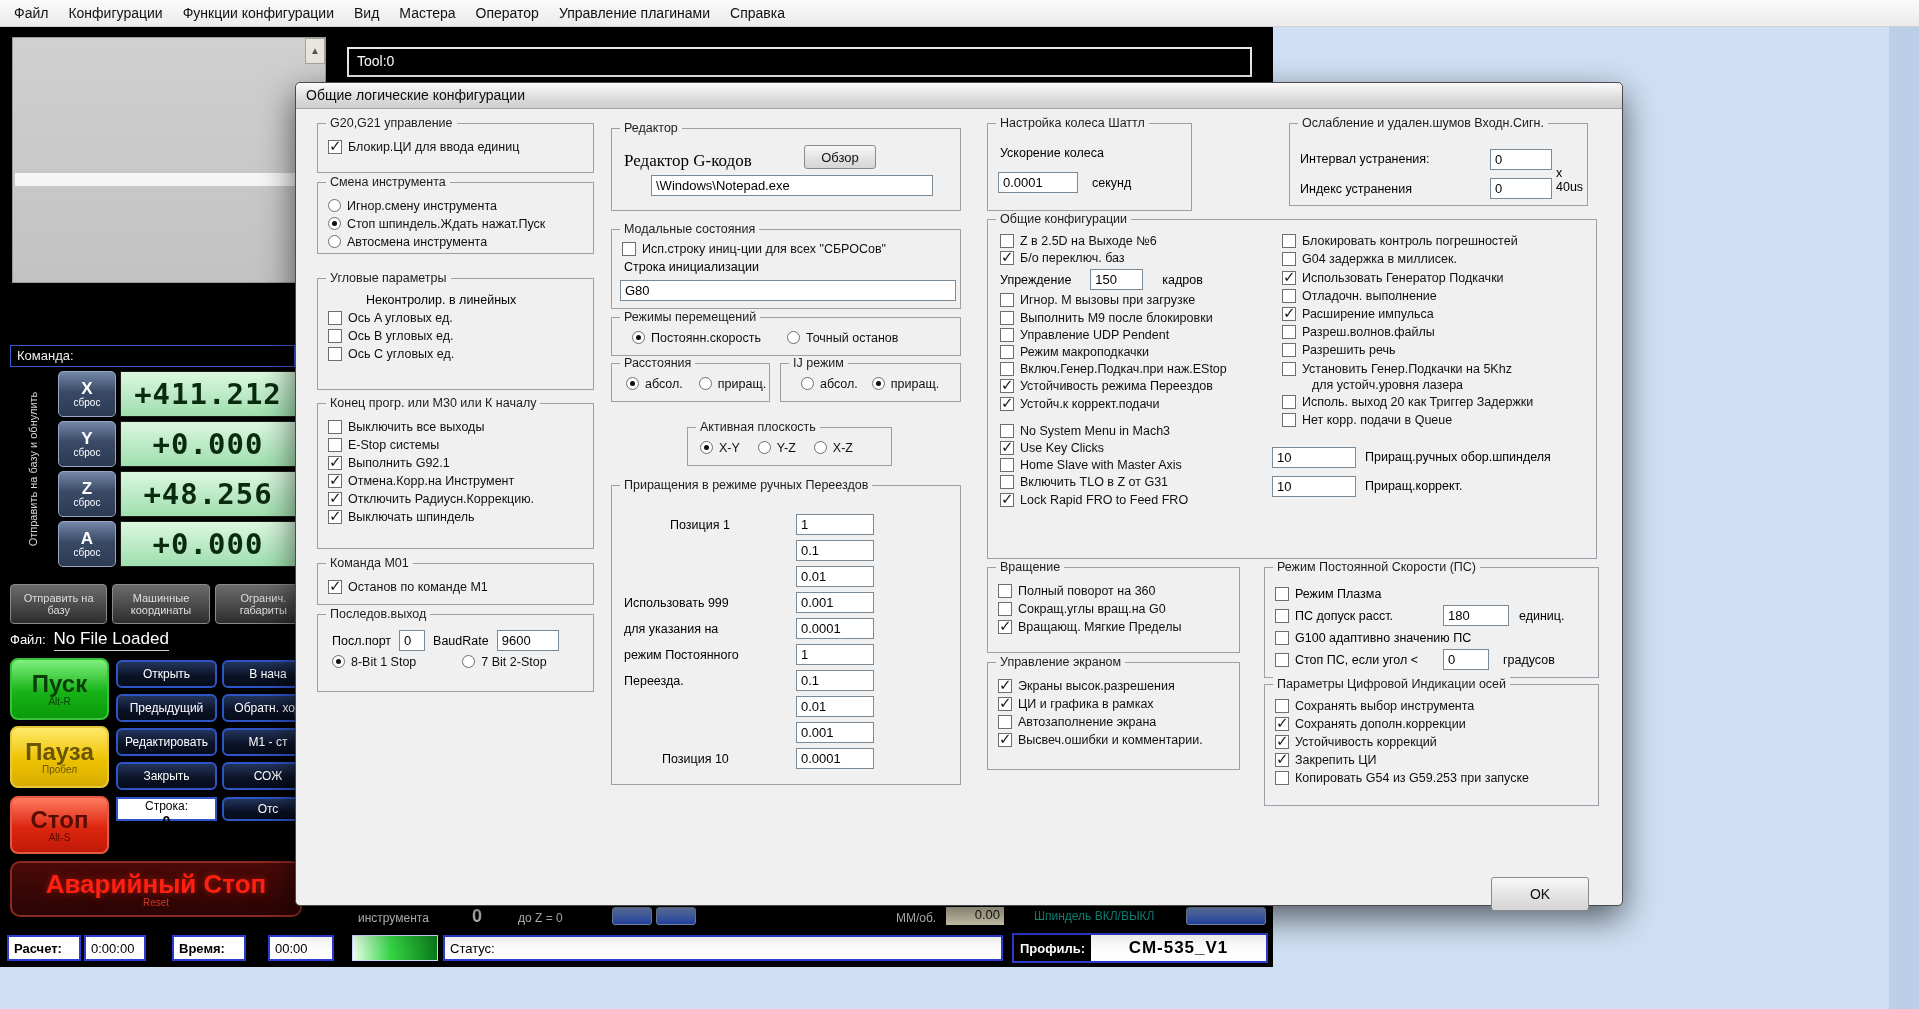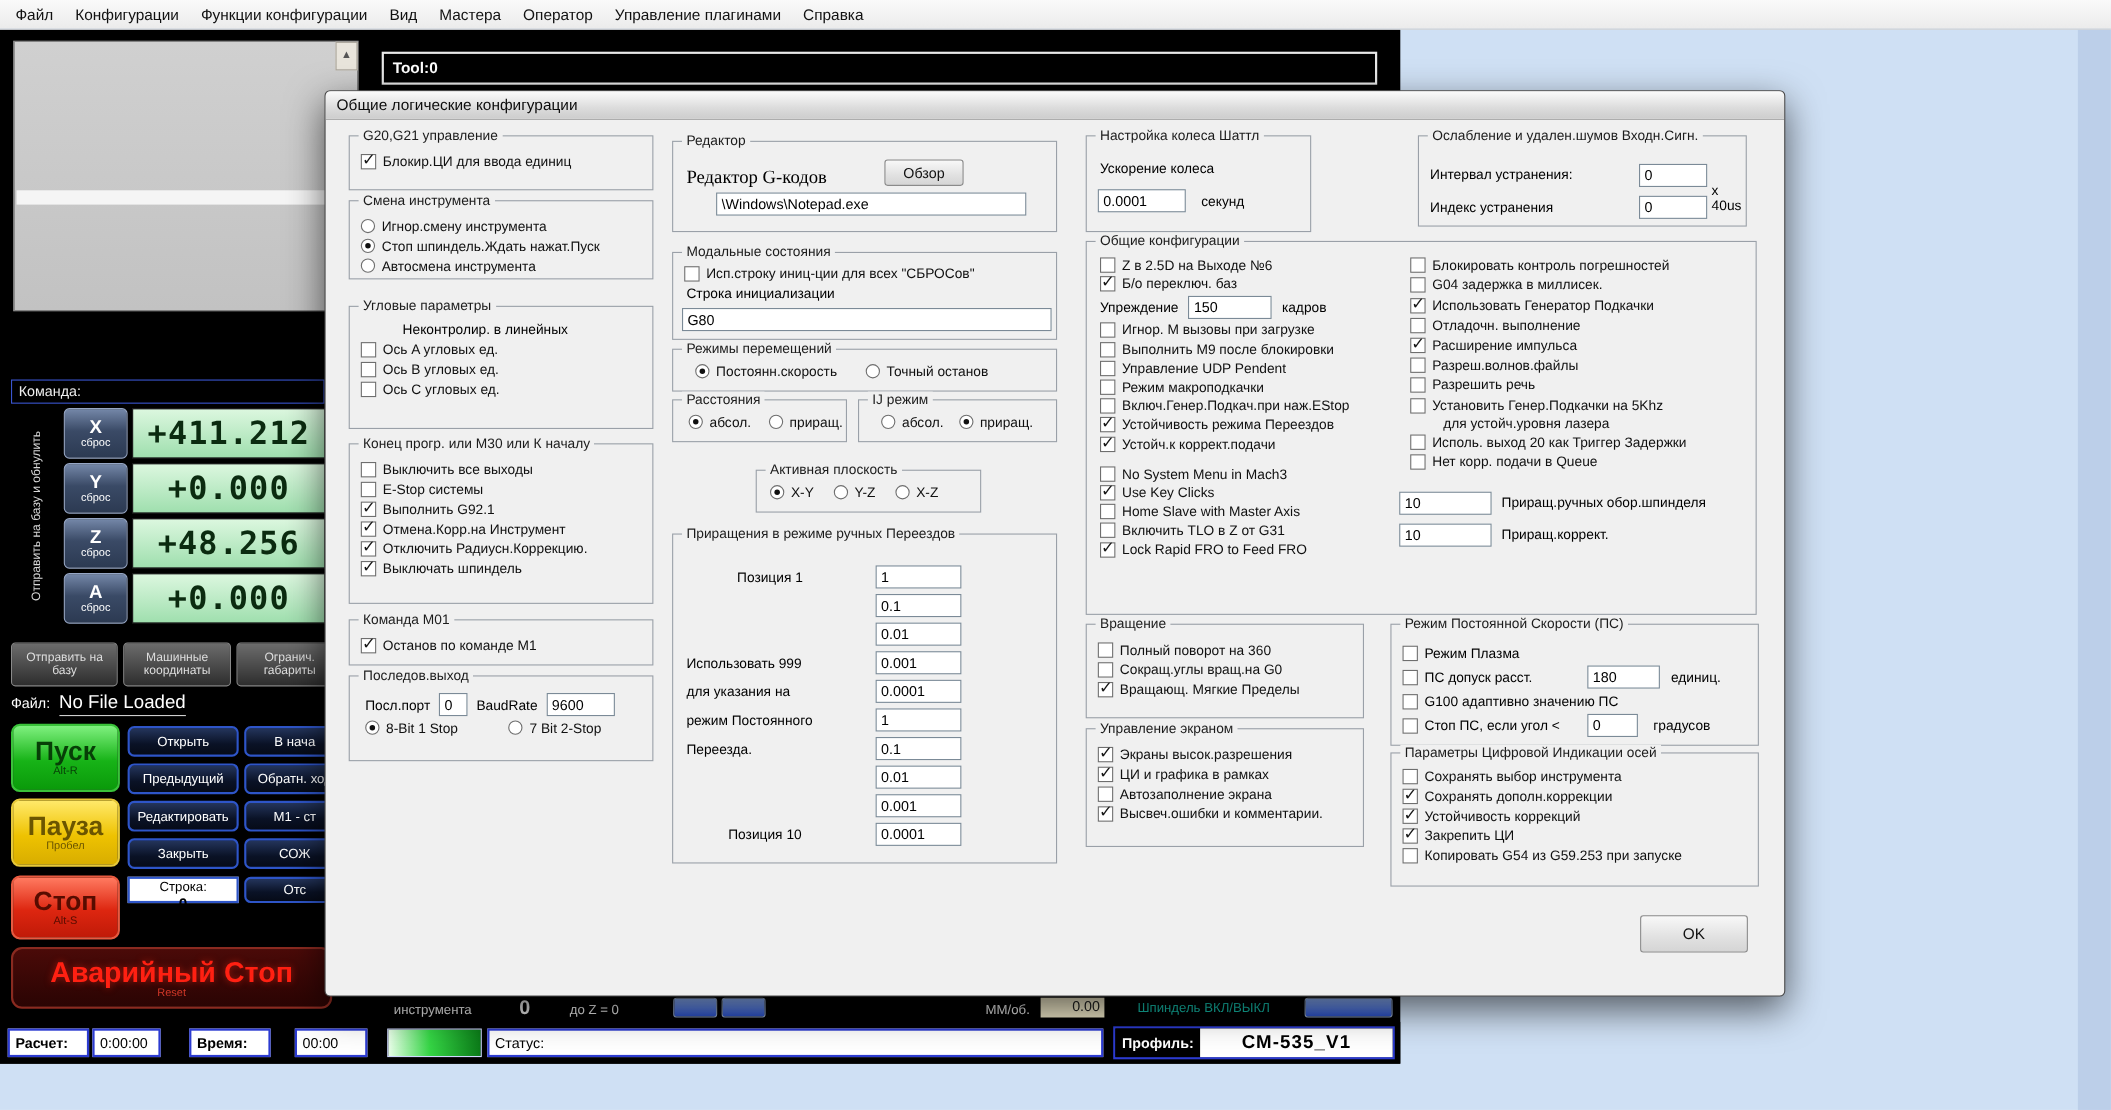--- a/index.html
+++ b/index.html
@@ -17,21 +17,21 @@
   
   .mainwin { position:absolute; left:0; top:27px; width:1273px; height:940px; background:#000; z-index:1; }
 
   .toolpath { position:absolute; left:12px; top:10px; width:314px; height:246px;
     background:linear-gradient(#d0d0d0,#c2c2c2); border:1px solid #9a9a9a; }
   .tp-band { position:absolute; left:2px; right:2px; top:135px; height:13px; background:#f5f5f5; }
   .tp-scroll { position:absolute; right:0; top:0; width:20px; height:26px; background:#e9e5dc;
     border:1px solid #a9a49a; font-size:10px; text-align:center; line-height:24px; color:#555; }
 
   .toolbox { position:absolute; left:347px; top:20px; width:905px; height:30px; background:#000;
-    border:2px solid #e9e9e9; color:#fff; font-size:14px; line-height:25px; padding-left:8px; font-weight:bold; }
+    border:2px solid #e9e9e9; color:#fff; font-size:14px; line-height:25px; padding-left:8px; font-weight:normal; }
 
   .cmdbar { position:absolute; left:10px; top:318px; width:285px; height:22px; background:#000;
     border:1px solid #3a55d0; color:#eee; font-size:13px; line-height:19px; padding-left:6px; }
 
   .dro-strip { position:absolute; left:10px; top:344px; width:46px; height:200px; background:#000; overflow:hidden; }
   .dro-strip span { position:absolute; left:-77px; top:92px; width:200px; transform:rotate(-90deg);
     color:#d8d8d8; font-size:11px; text-align:center; white-space:nowrap; }
 
   .dro-rows { position:absolute; left:58px; top:344px; width:240px; }
   .dro-line { display:flex; gap:4px; margin-bottom:4px; }
@@ -129,37 +129,37 @@
 
   .ang-note { margin:1px 0 4px 48px; font-size:12.5px; }
   .sf-note { margin:3px 0 0 12px; font-size:12.5px; }
   .ser-row1 { display:flex; align-items:center; gap:8px; padding:15px 0 4px 14px; font-size:12.5px; }
   .ed-lab { position:absolute; left:12px; top:22px; font-size:17px;font-family:Liberation Serif, serif; }
   .ed-btn { position:absolute; left:192px; top:16px; width:72px; height:24px; }
   .ed-in { position:absolute; left:39px; top:46px; width:282px; }
   .md-lab { margin:3px 0 0 12px; font-size:12.5px; }
   .md-in { position:absolute; left:8px; top:50px; width:336px; }
   .lookrow { display:flex; align-items:center; margin:3px 0 3px 10px; font-size:12.5px; }
-  .lookrow input { width:76px; margin:0 9px; }
+  .lookrow input { width:53px; margin:0 19px; }
   .increow { display:flex; align-items:center; gap:9px; margin-top:8px; font-size:12.5px; }
   .increow input { width:84px; }
   .sh-lab { position:absolute; left:12px; top:22px; font-size:12.5px; }
   .sh-in { position:absolute; left:10px; top:48px; width:80px; }
   .sh-unit { position:absolute; left:104px; top:52px; font-size:12.5px; }
   .db-lab { position:absolute; font-size:12.5px; }
   .db-in { position:absolute; left:200px; width:62px; }
   .cvrow { display:flex; align-items:center; margin:1px 0 1px 10px; font-size:12.5px; height:21px; }
   .cvrow .cb { margin-right:6px; }
   .cvlab { width:148px; }
   .jog-side { position:absolute; font-size:12.5px; }
   .jog-inputs { position:absolute; left:184px; top:28px; display:flex; flex-direction:column; gap:5px; }
   .jog-inputs input { width:78px; }
   .jog-note { position:absolute; left:12px; top:104px; width:170px; }
   .jnl { line-height:26px; font-size:12.5px; }
-  .okbtn { position:absolute; left:1195px; top:749px; width:98px; height:34px; font-size:14px; }
+  .okbtn { position:absolute; left:1195px; top:794px; width:98px; height:34px; font-size:14px; }
 </style>
 </head>
 <body>
 
 <div class="menubar">
 
     <span class="menu-item">Файл</span>
 
     <span class="menu-item">Конфигурации</span>
 

